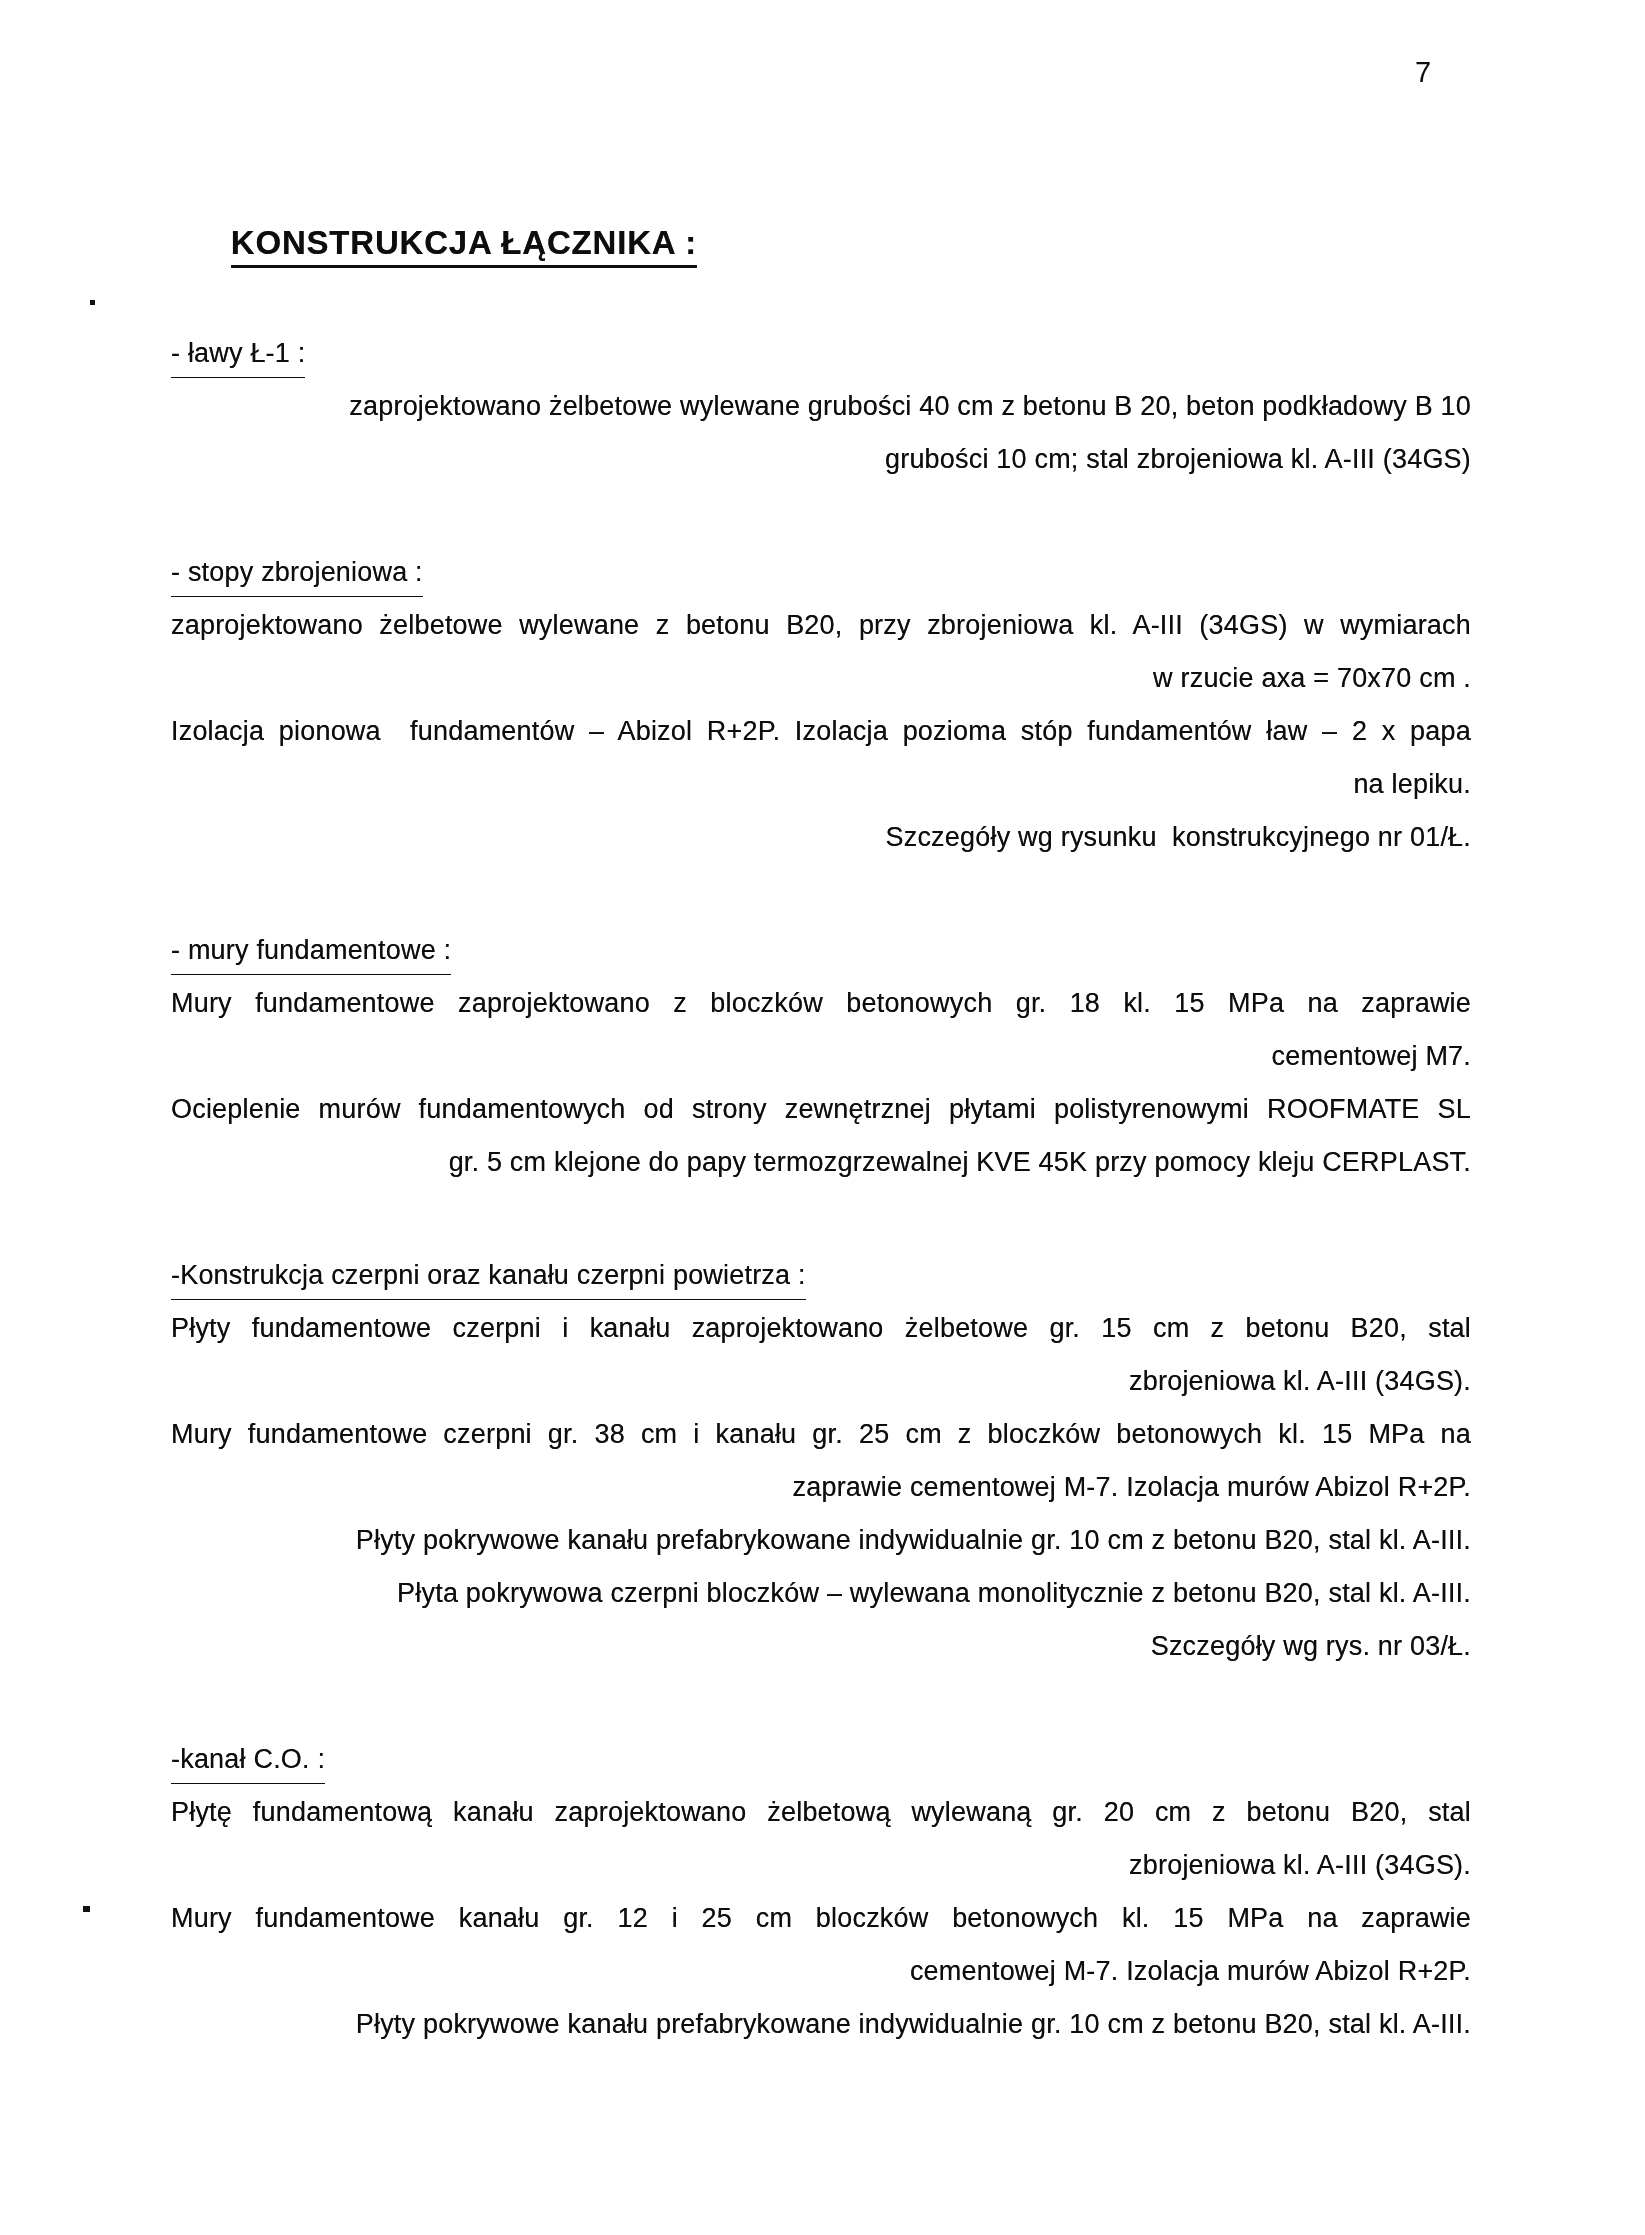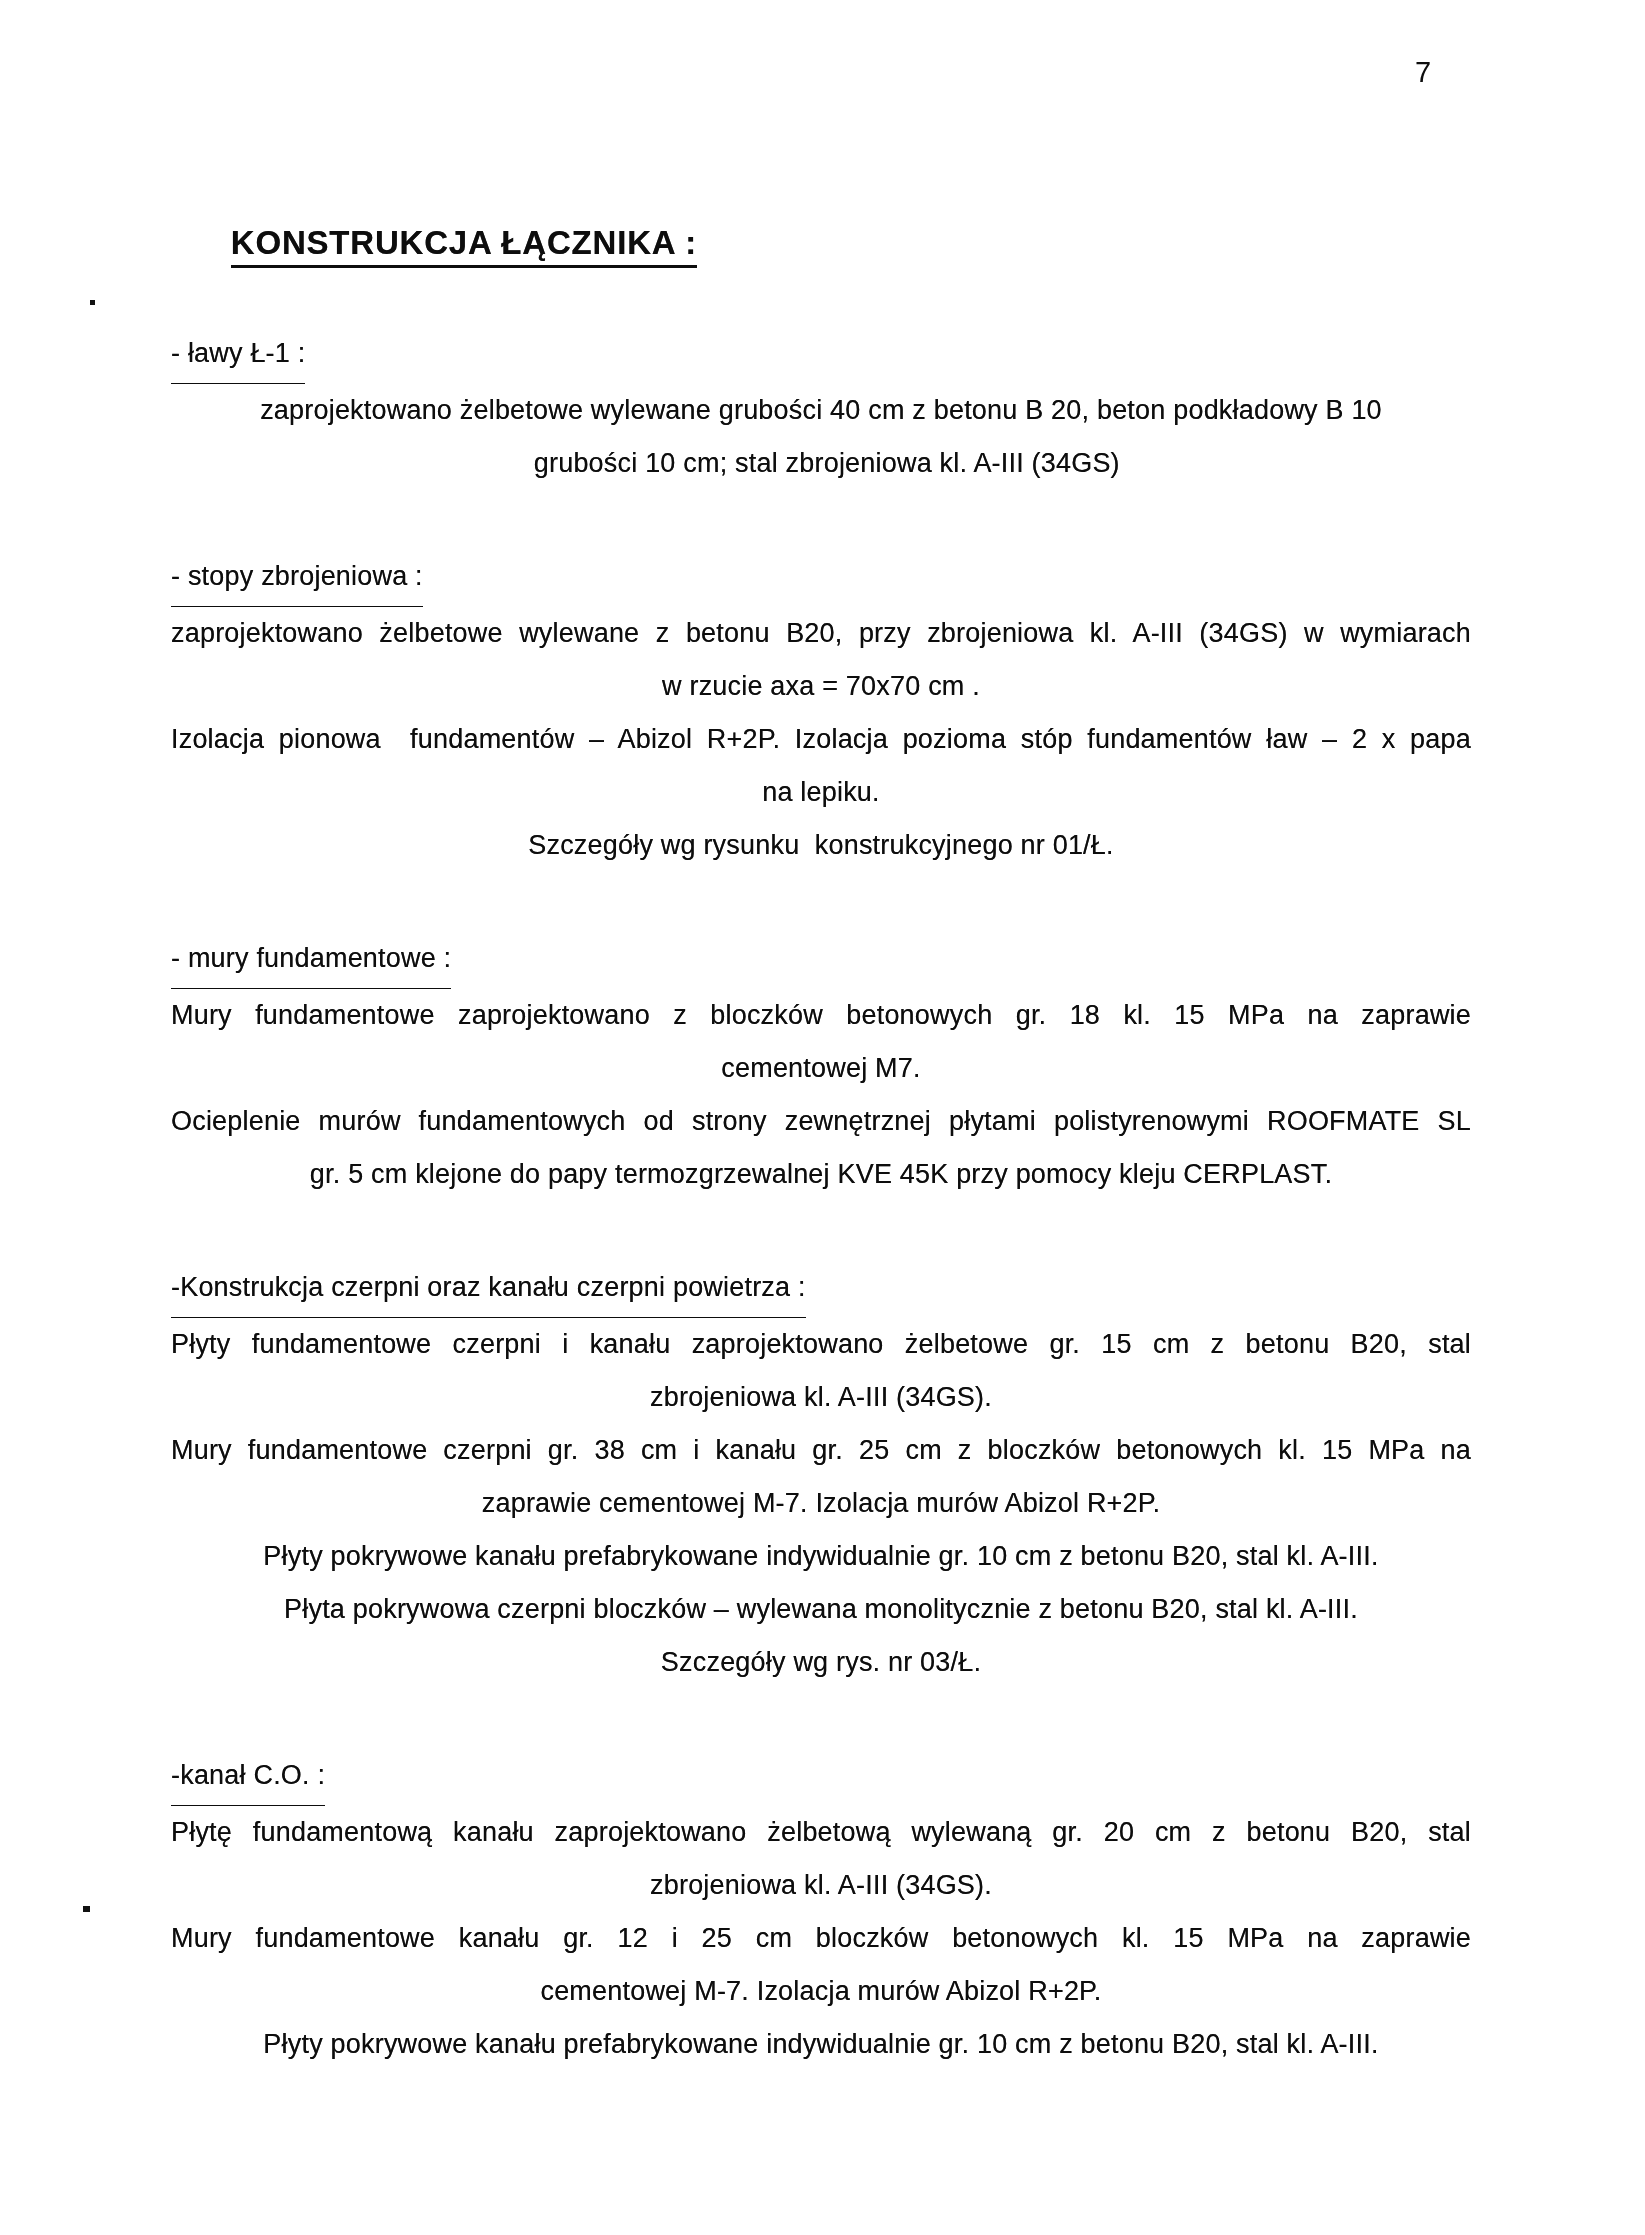--- a/index.html
+++ b/index.html
@@ -50,28 +50,28 @@
   }
   .doc-section { margin-top: 60px; }
   .doc-section.first { margin-top: 4.9px; }
   .section-heading {
     line-height: 53px;
     white-space: pre;
   }
   .section-heading .underline {
     display: inline-block;
     border-bottom: 1.9px solid #0d0d0d;
-    padding-bottom: 10px;
+    padding-bottom: 4px;
     line-height: 39px;
   }
   .line {
     width: 100%;
     line-height: 53px;
     white-space: pre-wrap;
-    text-align: center;
+    text-align: right;
   }
   .line.justify {
     text-align: justify;
     text-align-last: justify;
   }
   .line.indent { padding-left: 11.6px; box-sizing: border-box; }
   .speckle {
     position: absolute;
     background: #111;
   }

